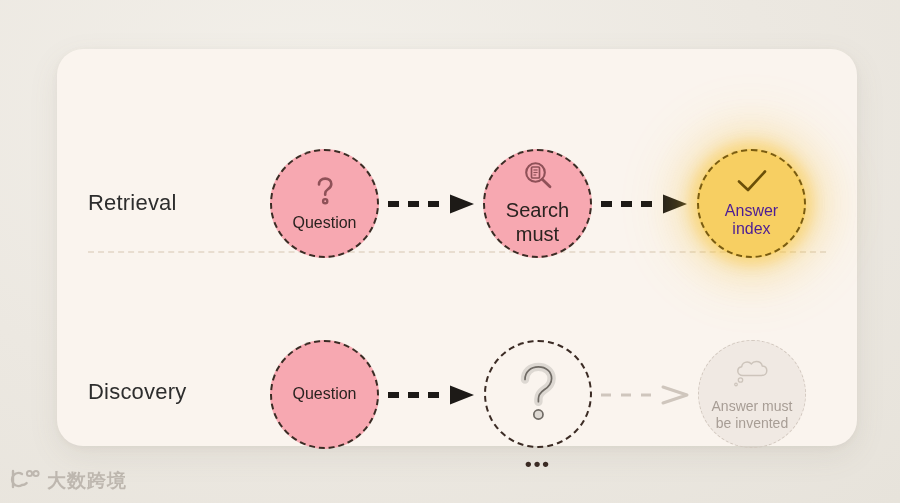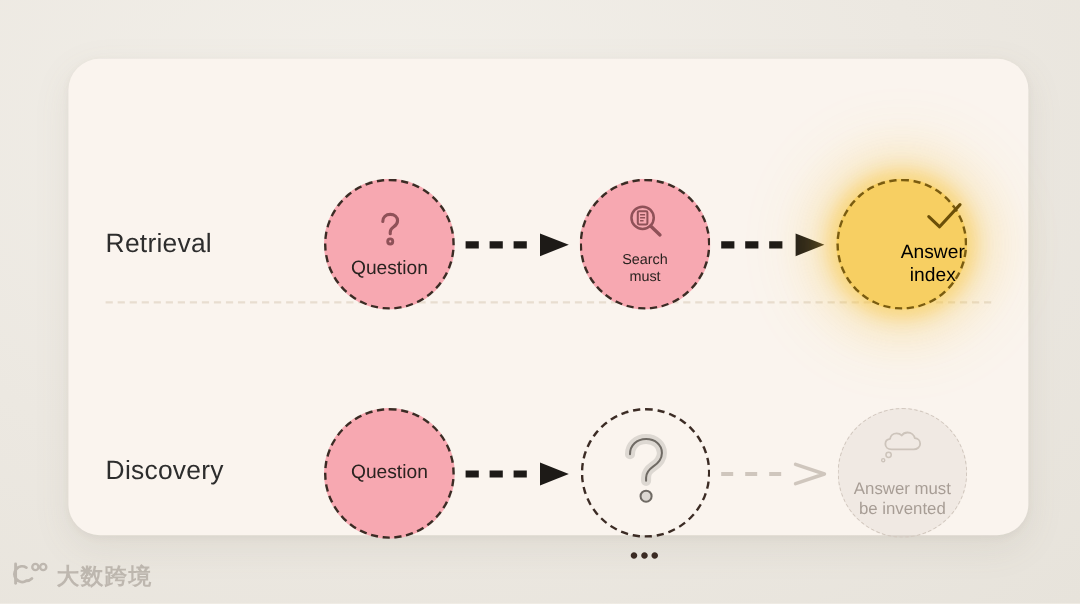--- a/index.html
+++ b/index.html
@@ -80,26 +80,25 @@
   .node.pink {
     background: #f7a8b1;
     border: 2.5px dashed #3b2b24;
     color: #2a2320;
   }
 
   
   .node.amber {
     background: #f7cf62;
     border: 2.5px dashed #7a5c10;
-    color: #000000;
+    color: #4c1d95;
     box-shadow:
       0 0 14px 7px rgba(249, 197, 61, 0.45),
       0 0 34px 16px rgba(249, 197, 61, 0.28),
       0 0 60px 26px rgba(249, 197, 61, 0.12);
-    align-items: flex-end;
   }
 
   
   .node.hollow {
     background: transparent;
     border: 2.5px dashed #3b2b24;
   }
 
   
   .node.ghost {
@@ -111,21 +110,21 @@
   
   #node-question-top   { left: 213px; top: 100px; width: 109px; height: 109px; }
   #node-search-index   { left: 426px; top: 100px; width: 109px; height: 109px; }
   #node-answer-found   { left: 640px; top: 100px; width: 109px; height: 109px; }
   #node-question-bot   { left: 213px; top: 291px; width: 109px; height: 109px; }
   #node-empty          { left: 427px; top: 291px; width: 108px; height: 108px; }
   #node-answer-invented{ left: 641px; top: 291px; width: 108px; height: 108px; }
 
   
   #node-question-top .node-label { font-size: 16px; margin-top: 2px; }
-  #node-search-index .node-label { font-size: 12px; margin-top: 2px; }
+  #node-search-index .node-label { font-size: 20px; margin-top: 2px; }
   #node-answer-found .node-label { font-size: 16px; margin-top: 2px; }
   #node-question-bot .node-label { font-size: 16px; }
   #node-answer-invented .node-label { font-size: 14px; margin-top: 4px; }
 
   
   .icon { display: block; }
   .icon-q-top   { margin-bottom: 1px; }
   .icon-search  { margin-bottom: 2px; }
   .icon-check   { margin-bottom: 1px; }
   .icon-cloud   { margin-bottom: 1px; }

